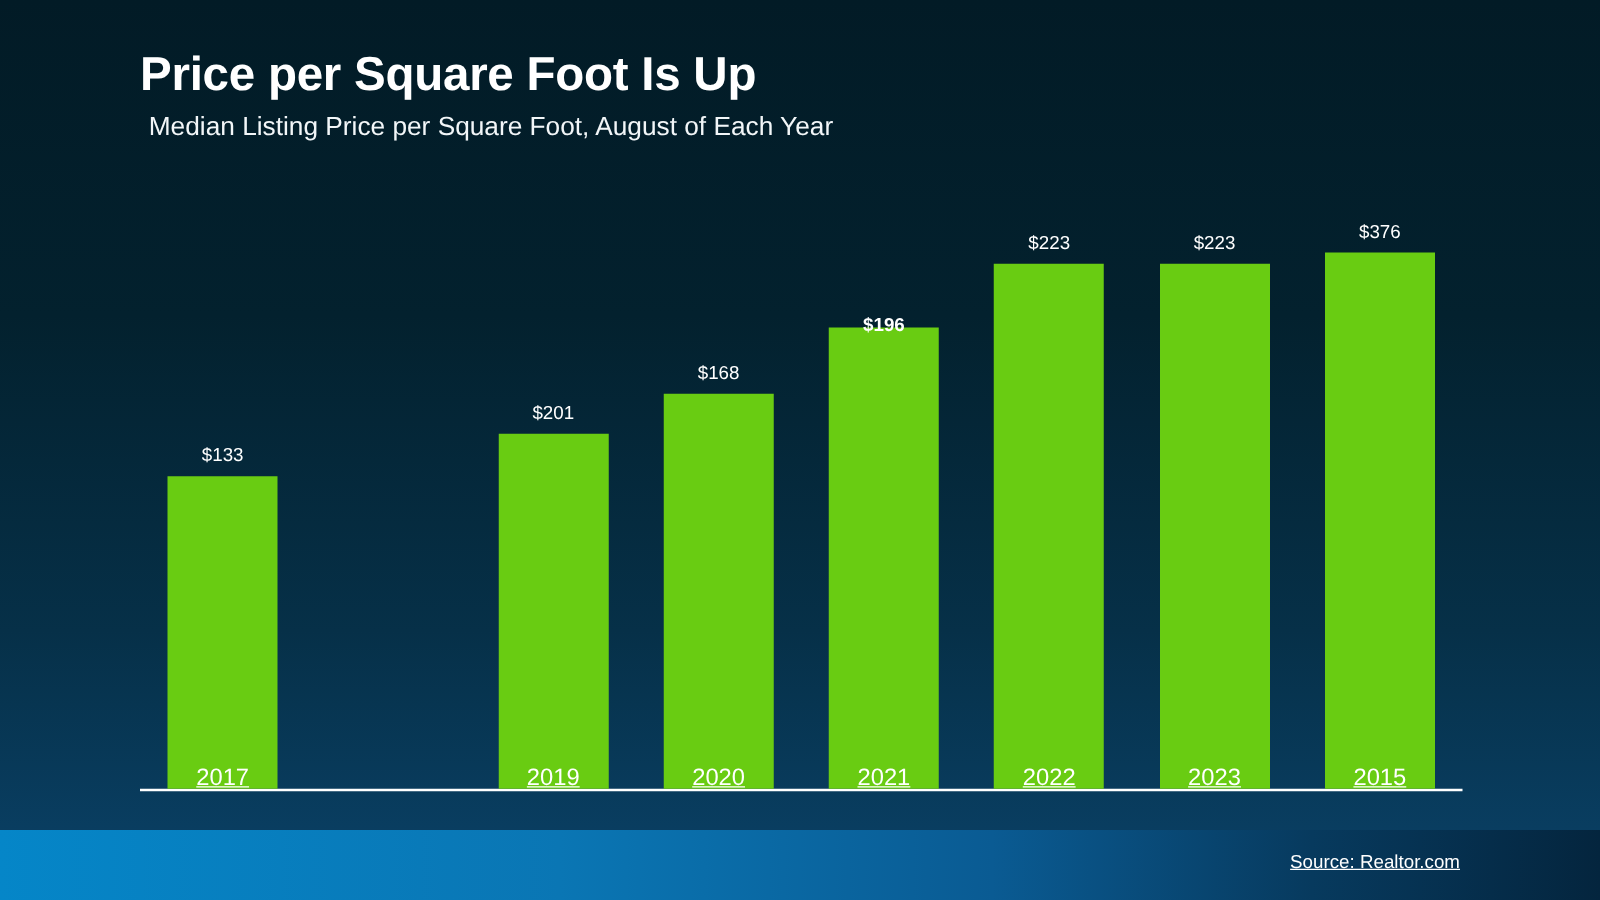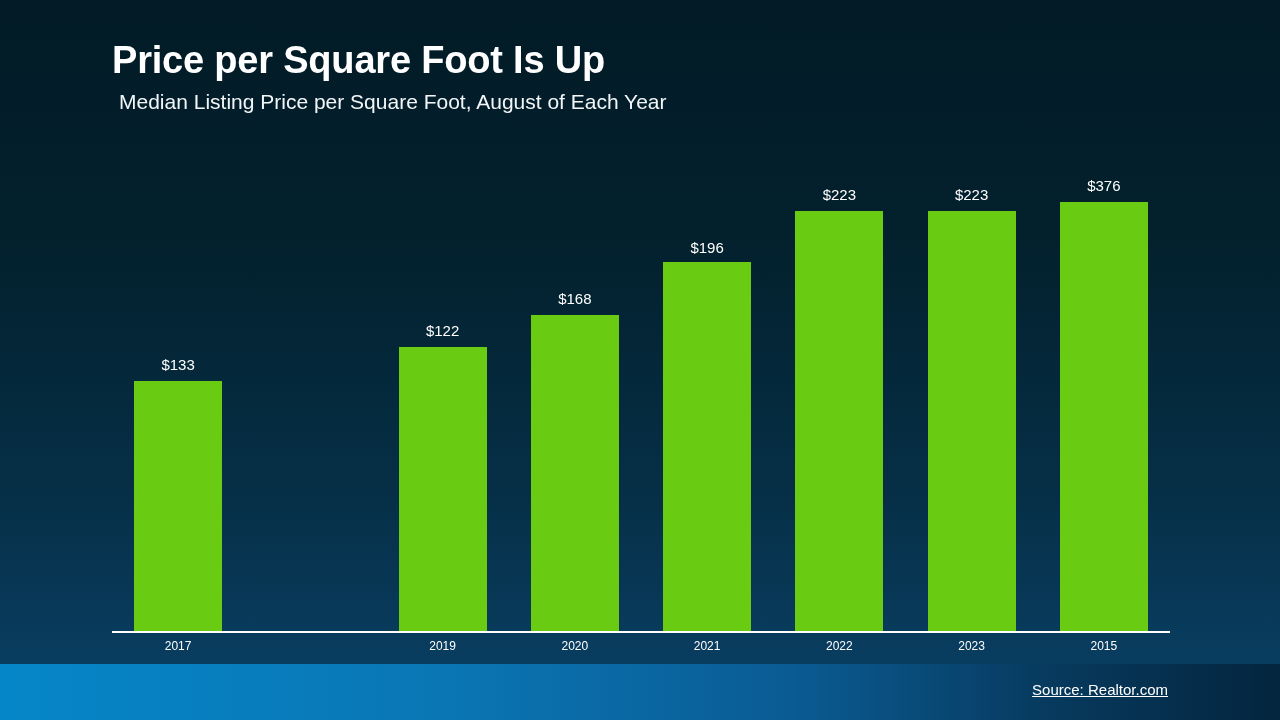--- a/index.html
+++ b/index.html
@@ -83,26 +83,27 @@
   .bar-label {
     position: absolute;
     left: 50%;
     transform: translateX(-50%);
     color: #ffffff;
     font-size: 15px;
     white-space: nowrap;
   }
   .tick-label {
     position: absolute;
-    top: 459px;
+    top: 432px;
     left: 50%;
     transform: translateX(-50%);
     color: #ffffff;
-    font-size: 12px;
+    font-size: 19px;
     white-space: nowrap;
+    text-decoration: underline;
   }
 
   
   #footer {
     position: absolute;
     left: 0;
     bottom: 0;
     width: 1280px;
     height: 56px;
     background: linear-gradient(90deg, #0586c8 0%, #0a76b4 35%, #0a5b93 62%, #073a5e 82%, #04253e 100%);
@@ -133,33 +134,33 @@
 
       <div class="bar-slot" style="left:0px;">
         <div class="bar" style="height:250px;"></div>
         <div class="bar-label" style="bottom:258px;">$133</div>
         <div class="tick-label">2017</div>
       </div>
 
 
       <div class="bar-slot" style="left:264.5px;">
         <div class="bar" style="height:284px;"></div>
-        <div class="bar-label" style="bottom:292px;">$122</div>
+        <div class="bar-label" style="bottom:292px;">$201</div>
         <div class="tick-label">2019</div>
       </div>
 
       <div class="bar-slot" style="left:396.75px;">
         <div class="bar" style="height:316px;"></div>
         <div class="bar-label" style="bottom:324px;">$168</div>
         <div class="tick-label">2020</div>
       </div>
 
       <div class="bar-slot" style="left:529px;">
         <div class="bar" style="height:369px;"></div>
-        <div class="bar-label" style="bottom:375px;">$196</div>
+        <div class="bar-label" style="bottom:362px;font-weight:bold;">$196</div>
         <div class="tick-label">2021</div>
       </div>
 
       <div class="bar-slot" style="left:661.25px;">
         <div class="bar" style="height:420px;"></div>
         <div class="bar-label" style="bottom:428px;">$223</div>
         <div class="tick-label">2022</div>
       </div>
 
       <div class="bar-slot" style="left:793.5px;">

